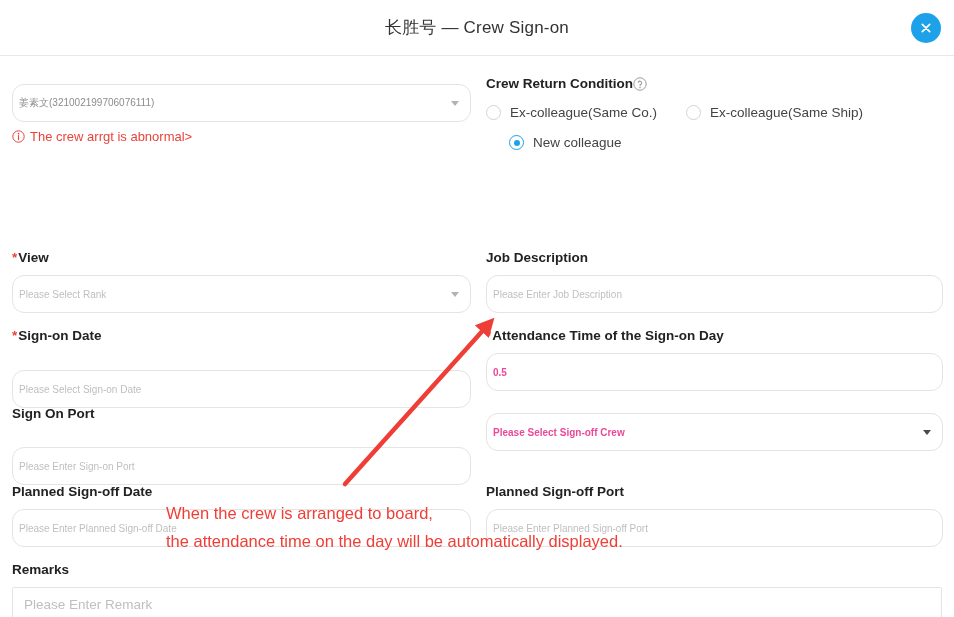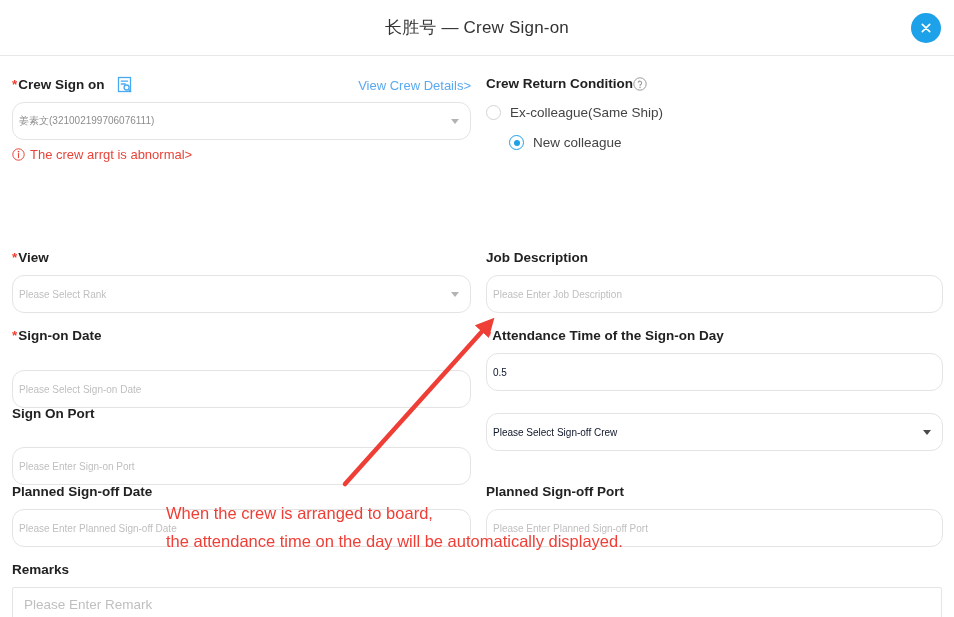--- a/index.html
+++ b/index.html
@@ -67,21 +67,21 @@
     border-radius: 12px;
     background: #fff;
     display: flex;
     align-items: center;
     padding: 0 6px;
     font-size: 10px;
     position: relative;
   }
   .input-box .placeholder { color: #bfbfbf; }
   .input-box .value { color: #8c8c8c; }
-  .input-box .value-dark { color: #0f172a; }
+  .input-box .value-dark { color: #ec4899; font-weight: bold; }
 
   .caret-light {
     position: absolute;
     right: 11px; top: 50%;
     margin-top: -2px;
     width: 0; height: 0;
     border-left: 4.5px solid transparent;
     border-right: 4.5px solid transparent;
     border-top: 5px solid #b3b3b3;
   }
@@ -188,32 +188,20 @@
   <div class="close-btn">
     <svg width="14" height="14" viewBox="0 0 14 14">
       <path d="M3.3 3.3 L10.7 10.7 M10.7 3.3 L3.3 10.7" stroke="#ffffff" stroke-width="1.7" stroke-linecap="round"></path>
     </svg>
   </div>
 </div>
 
 <div class="modal-body">
 
   <div class="col-left" style="top:20px;">
-    <div class="crew-label-row">
-      <div class="crew-label-left">
-        <span class="field-label"><span class="req-star">*</span><span>Crew Sign on</span></span>
-        <svg class="crew-icon" width="17" height="18" viewBox="0 0 17 18">
-          <rect x="1.5" y="1.5" width="12" height="14" fill="none" stroke="#49a9f0" stroke-width="1.3"></rect>
-          <path d="M4.3 5.2 H10.6 M4.3 8 H8.2" stroke="#49a9f0" stroke-width="1.3" stroke-linecap="round"></path>
-          <circle cx="9.6" cy="11.5" r="2.5" fill="#ffffff" stroke="#49a9f0" stroke-width="1.3"></circle>
-          <path d="M11.5 13.4 L13.6 15.5" stroke="#49a9f0" stroke-width="1.4" stroke-linecap="round"></path>
-        </svg>
-      </div>
-      <span class="view-details-link">View Crew Details&gt;</span>
-    </div>
     <div class="input-box" style="margin-top:8px;">
       <span class="value">姜素文(321002199706076111)</span>
       <span class="caret-light"></span>
     </div>
     <div class="error-row">
       <svg class="err-ico" width="13" height="13" viewBox="0 0 13 13">
         <circle cx="6.5" cy="6.5" r="5.7" fill="none" stroke="#e8443a" stroke-width="1"></circle>
         <circle cx="6.5" cy="3.6" r="0.85" fill="#e8443a"></circle>
         <path d="M6.5 5.6 V9.6" stroke="#e8443a" stroke-width="1.1" stroke-linecap="round"></path>
       </svg>
@@ -225,20 +213,24 @@
     <div class="section-label">
       <span>Crew Return Condition</span>
       <svg class="help-ico" width="14" height="14" viewBox="0 0 14 14">
         <circle cx="7" cy="7" r="6.2" fill="none" stroke="#9b9b9b" stroke-width="1"></circle>
         <path d="M5.3 5.3 a1.75 1.75 0 1 1 1.9 2.35 v1.0" fill="none" stroke="#9b9b9b" stroke-width="1.05" stroke-linecap="round"></path>
         <circle cx="7" cy="10.4" r="0.75" fill="#9b9b9b"></circle>
       </svg>
     </div>
 
     <div class="radio-row" style="margin-top:14px;">
+      <label class="radio-item" style="width:200px;">
+        <span class="radio-mark"></span>
+        <span>Ex-colleague(Same Co.)</span>
+      </label>
       <label class="radio-item">
         <span class="radio-mark"></span>
         <span>Ex-colleague(Same Ship)</span>
       </label>
     </div>
 
     <div class="radio-row" style="margin-top:15px; padding-left:23px;">
       <label class="radio-item">
         <span class="radio-mark checked"></span>
         <span>New colleague</span>

